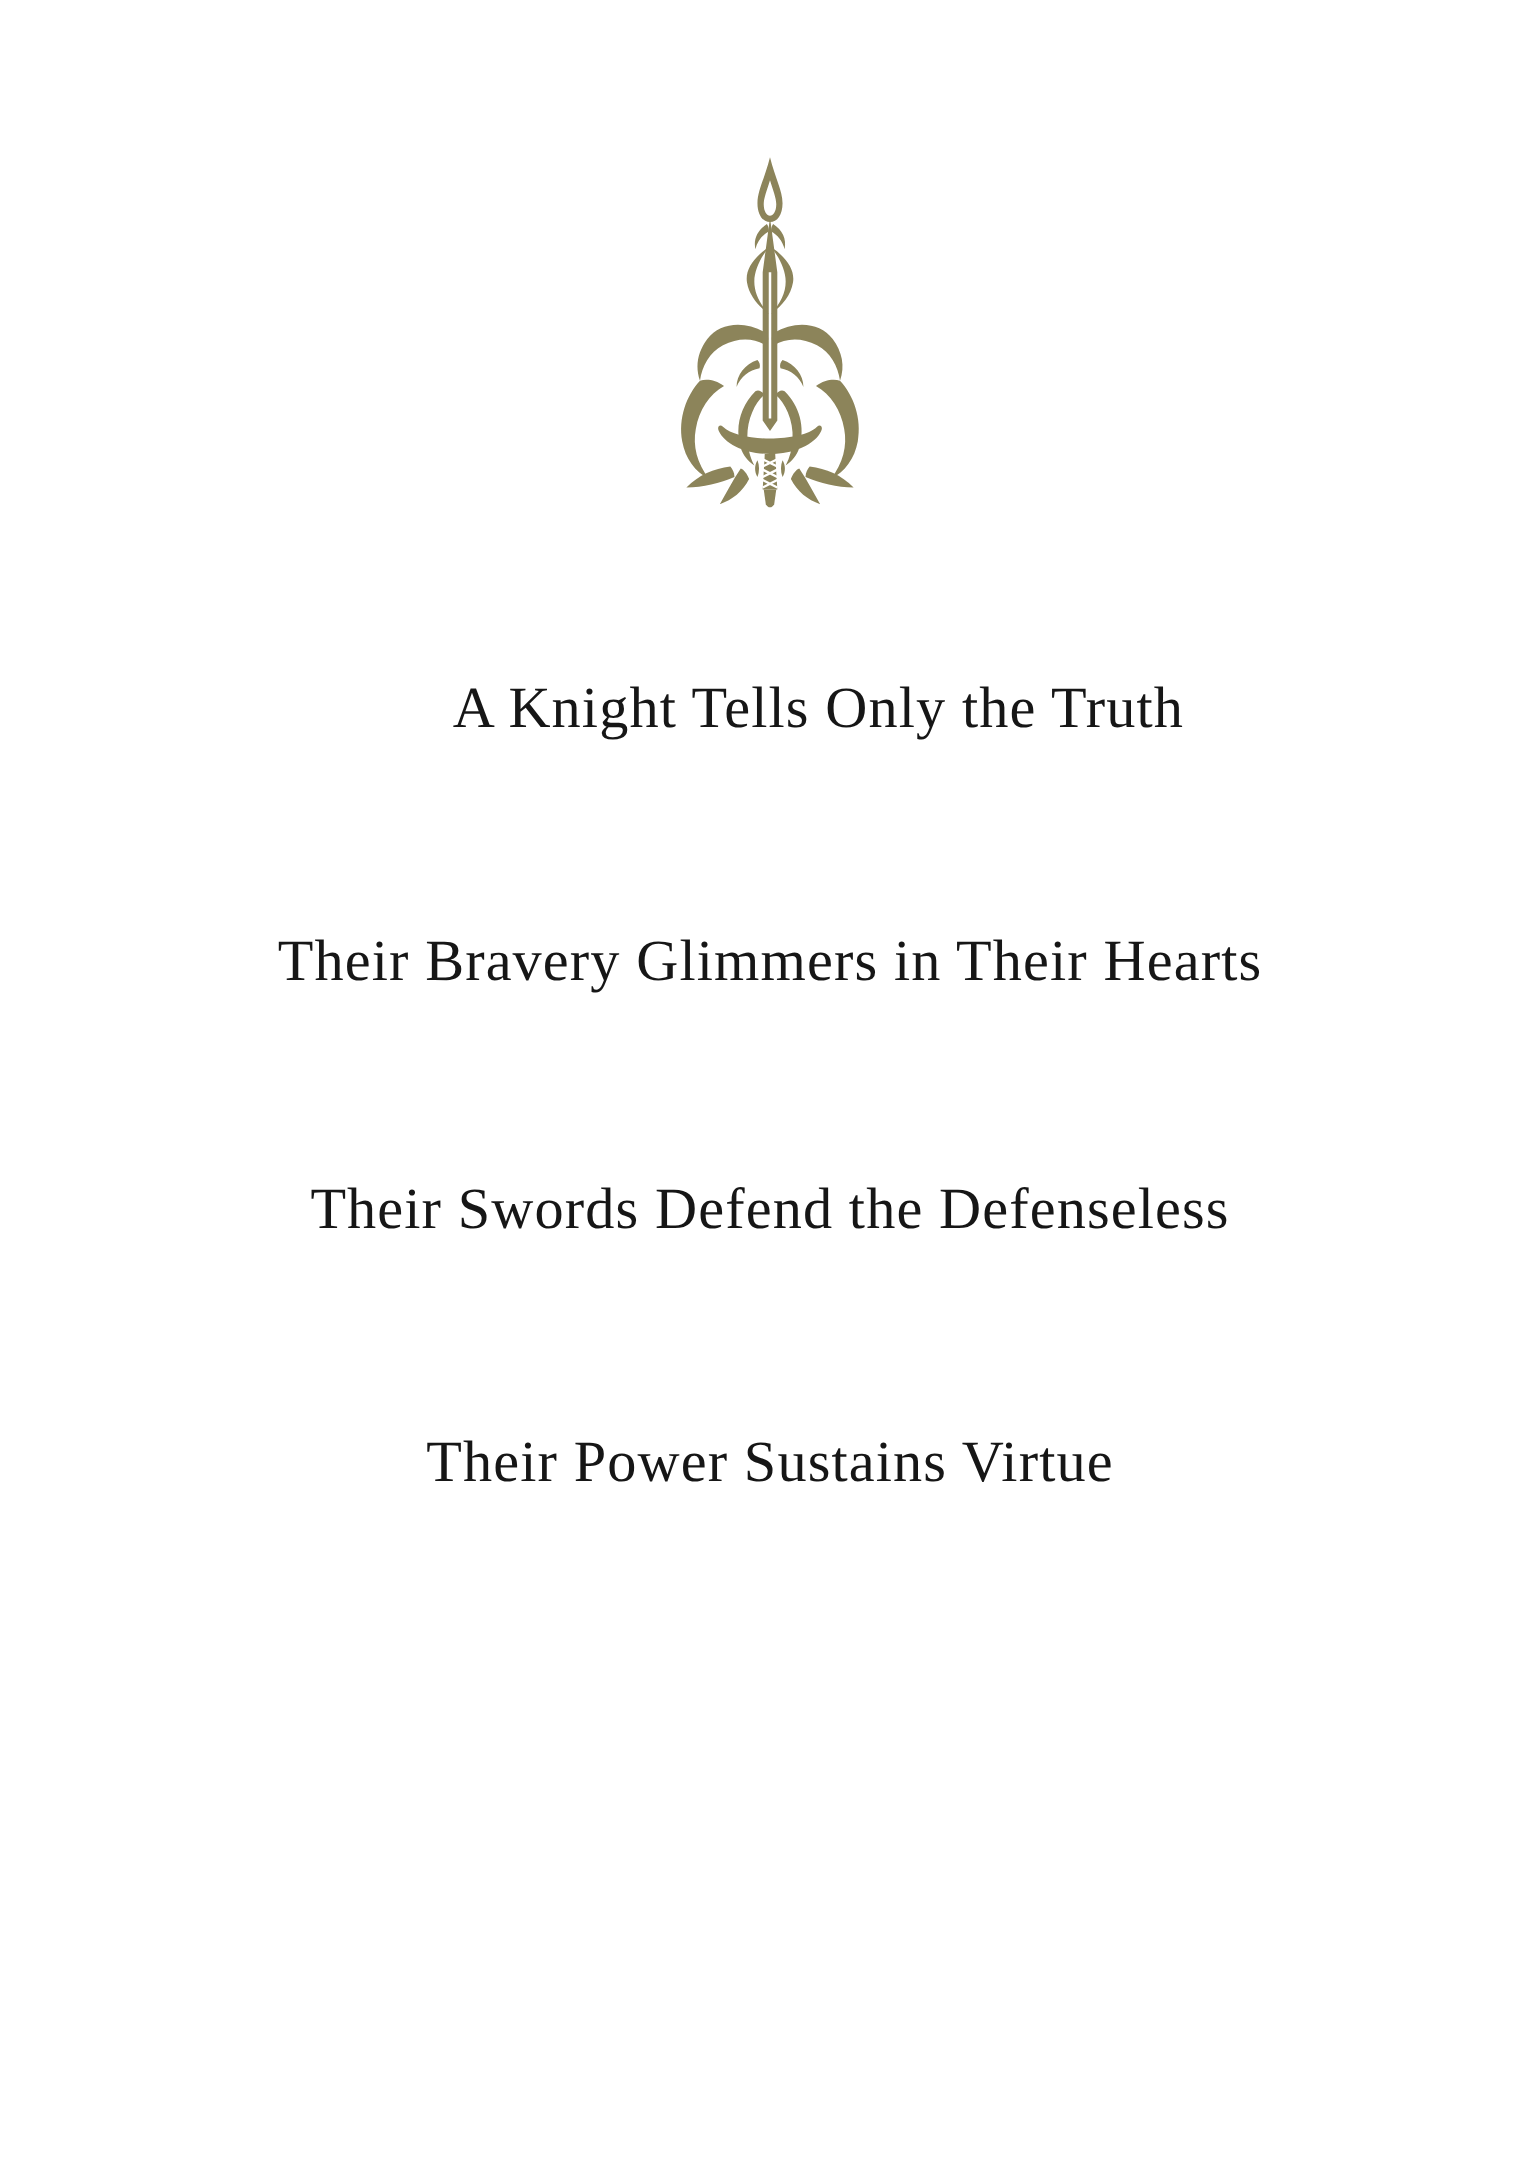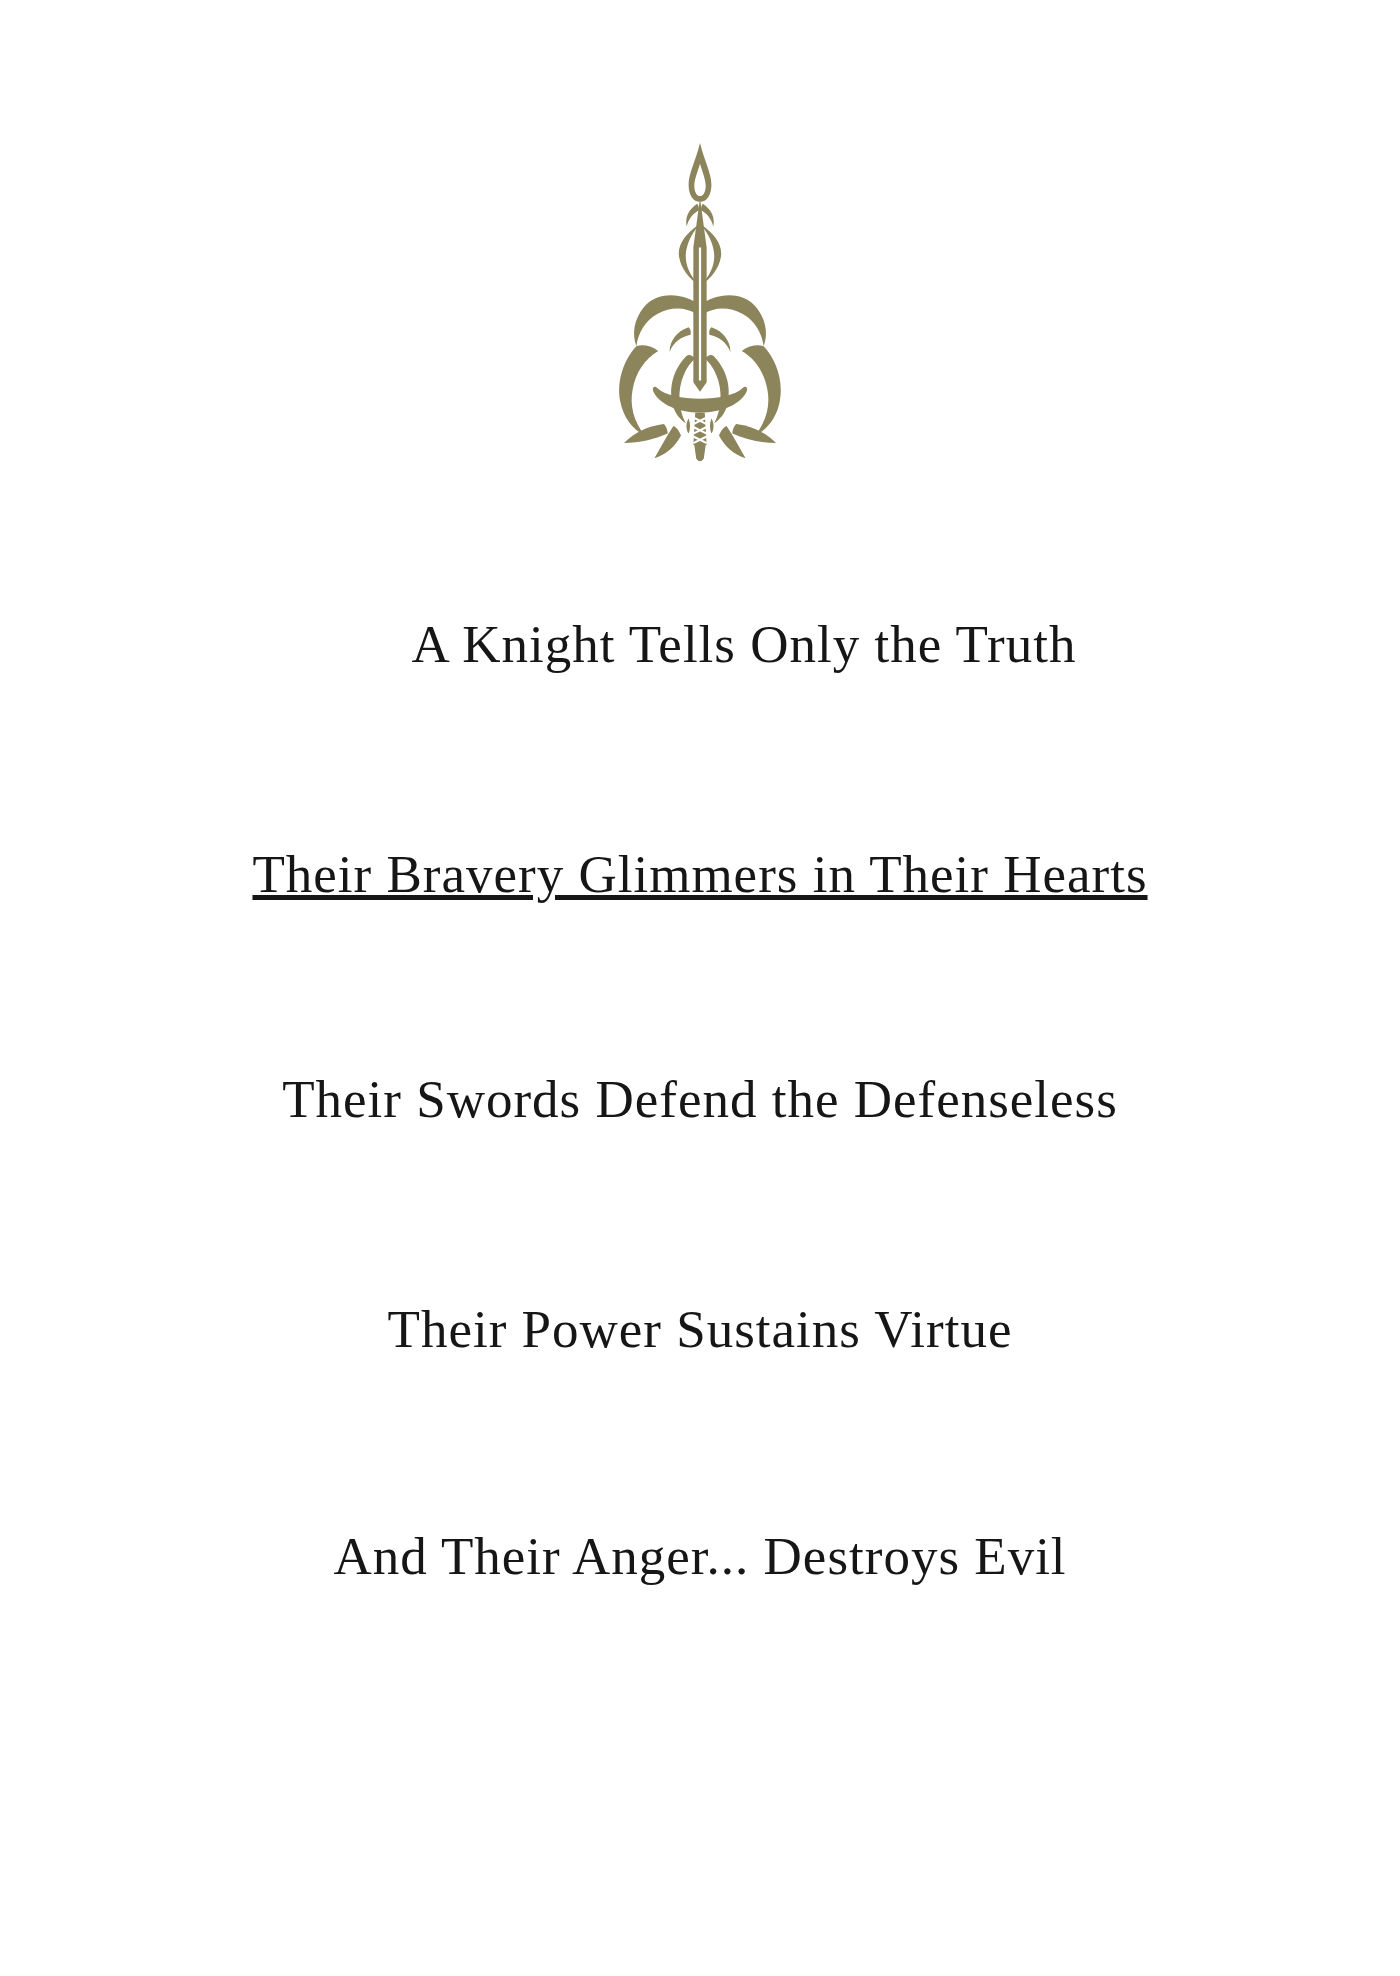--- a/index.html
+++ b/index.html
@@ -29,21 +29,21 @@
     width: 100%;
     text-align: center;
     font-family: "Liberation Serif", serif;
     font-size: 53px;
     line-height: 53px;
     letter-spacing: 1px;
     color: var(--text-color, #161616);
     white-space: nowrap;
   }
   .line-0 { top: 618px; padding-left: 44px; }
-  .line-1 { top: 848px; text-decoration: underline; }
+  .line-1 { top: 848px; }
   .line-2 { top: 1073px; }
   .line-3 { top: 1303px; }
   .line-4 { top: 1530px; }
 </style>
 </head>
 <body>
 
 <div class="page">
 
   <svg class="emblem" viewBox="0 0 200 340" xmlns="http://www.w3.org/2000/svg" aria-hidden="true">
@@ -84,15 +84,14 @@
       <path d="M93 291 L107 298 M107 291 L93 298 M93 301 L107 308 M107 301 L93 308 M93 311 L107 318 M107 311 L93 318" fill="none" stroke="#ffffff" stroke-width="2.2"></path>
 
       <path d="M94 320 L106 320 L104 334 C102 338 98 338 96 334 Z"></path>
     </g>
   </svg>
 
   <div class="creed-line line-0">A Knight Tells Only the Truth</div>
   <div class="creed-line line-1">Their Bravery Glimmers in Their Hearts</div>
   <div class="creed-line line-2">Their Swords Defend the Defenseless</div>
   <div class="creed-line line-3">Their Power Sustains Virtue</div>
-  <div class="creed-line line-4">And Their Anger... Destroys Evil</div>
 
 </div>
 
 </body></html>

